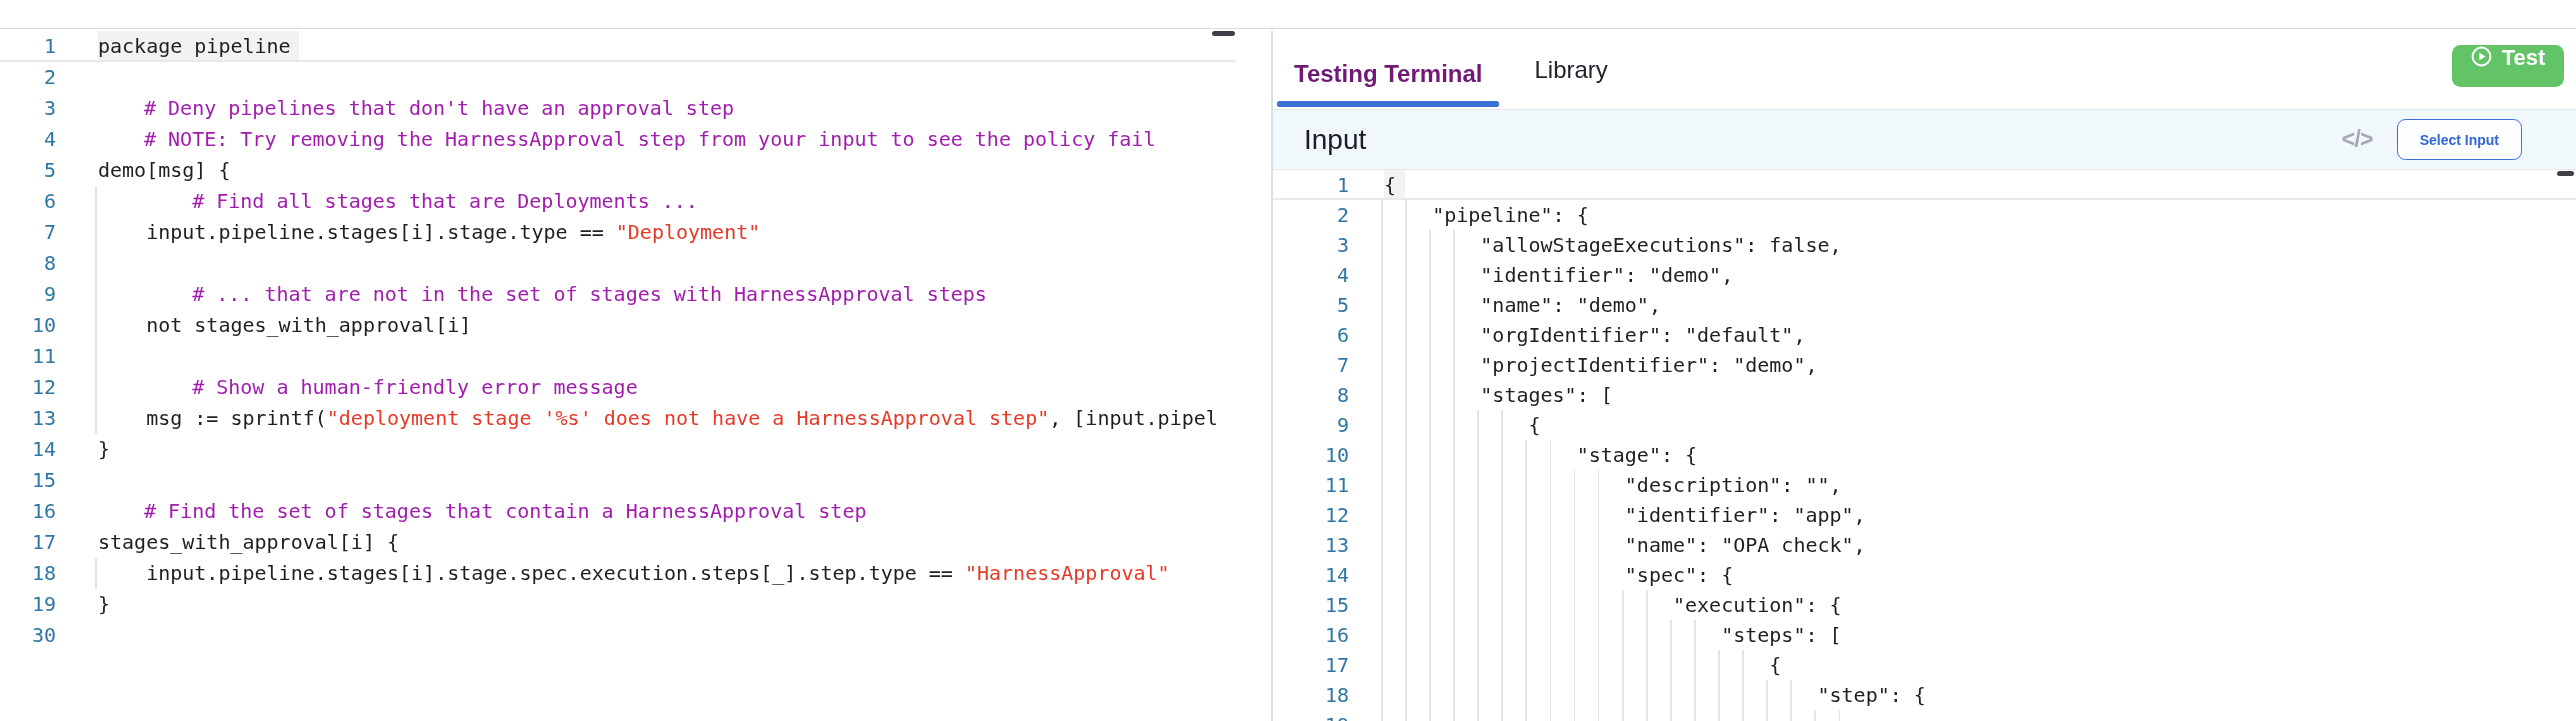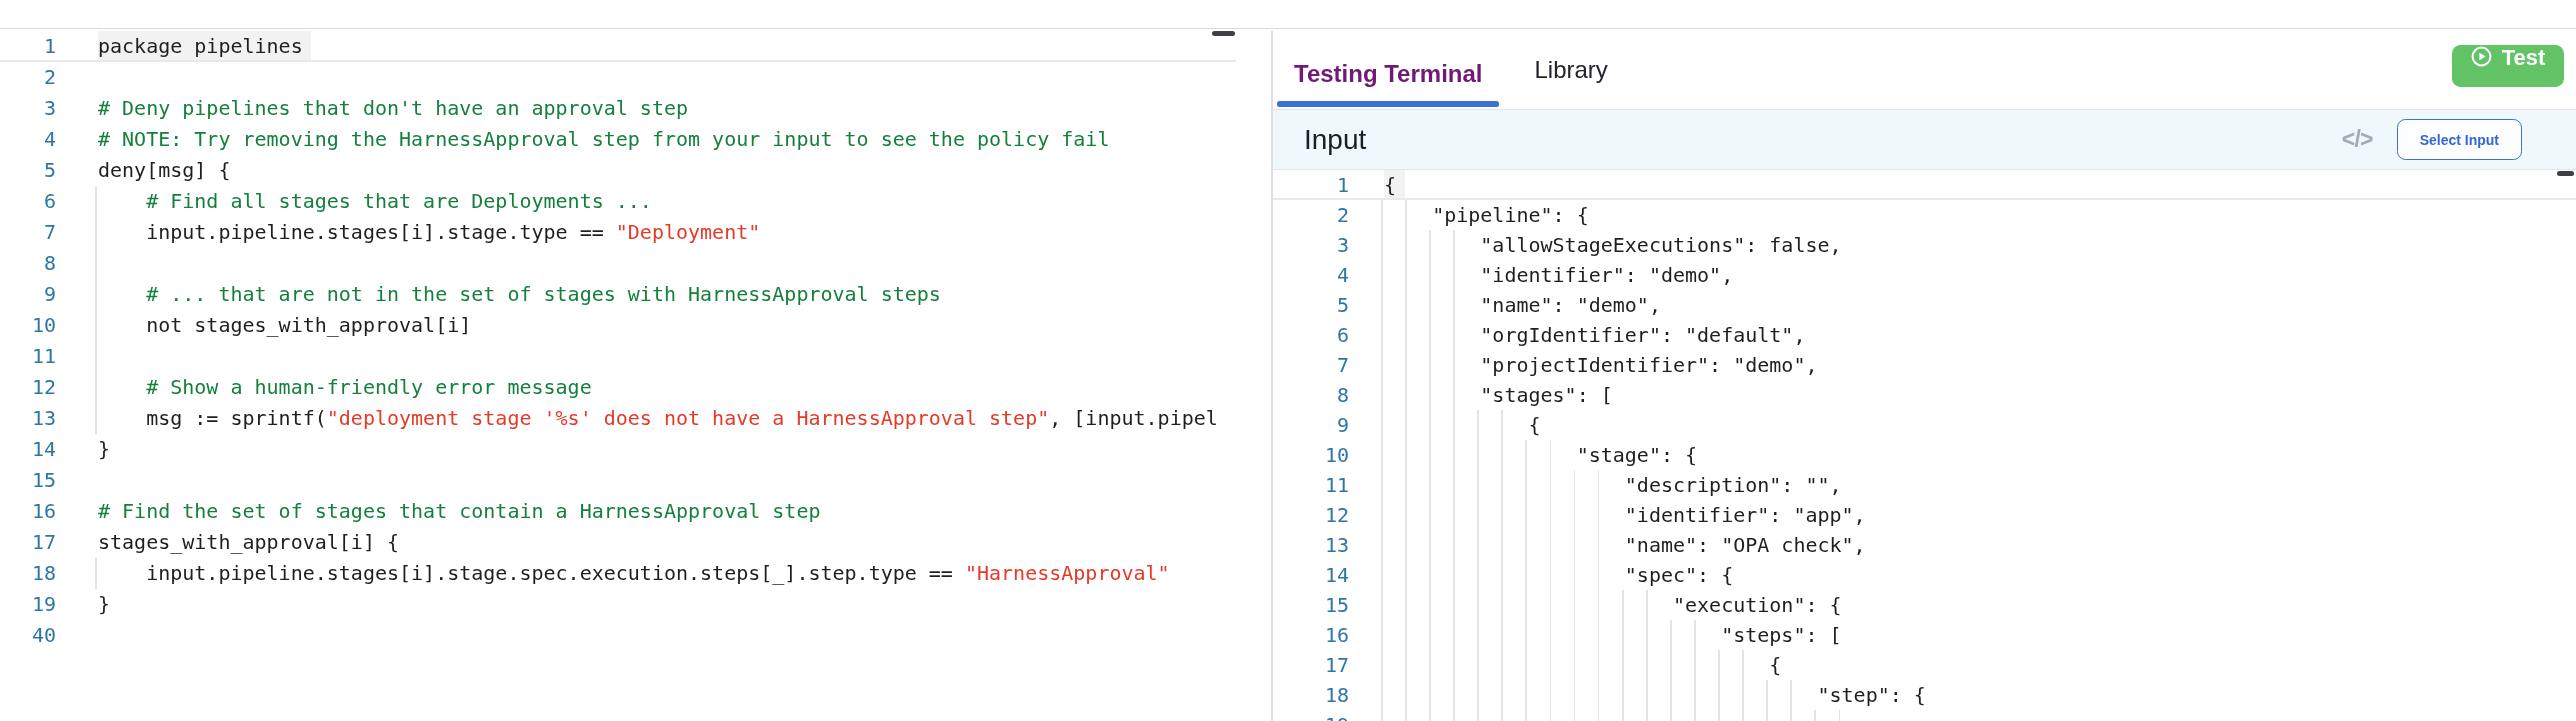--- a/index.html
+++ b/index.html
@@ -18,21 +18,21 @@
             font-family:"DejaVu Sans Mono", monospace; font-size:20px; }
   .cl { position:relative; display:flex; white-space:pre; }
   .editor.rego .cl { height:31px; line-height:31px; }
   .editor.json .cl { height:30px; line-height:30px; }
   .num { flex:0 0 auto; text-align:right; color:#2E76A3; }
   .editor.rego .num { width:56px; }
   .editor.json .num { width:76px; }
   .code { position:relative; flex:1 1 auto; overflow:hidden; }
   .editor.rego .code { padding-left:42px; }
   .editor.json .code { padding-left:35px; }
-  .cm { color:#15803d; }
+  .cm { color:#a21caf;margin-left:46px; }
   .st { color:#E53A28; }
   .tw { display:inline-block; }
   .cl.active .tw { background:#F2F2F2; padding-right:8.5px; }
   .cl.active::after { content:""; position:absolute; left:0; right:0; bottom:0; height:1.7px; background:#E9E9EC; }
   
   .cl.gline .code::before { content:""; position:absolute; left:39px; top:0; bottom:0; width:1.7px; background:#E4E4E6; }
   
   .ig { position:absolute; left:32px; top:0; bottom:0;
         background:repeating-linear-gradient(90deg,#E4E4E6 0 1.7px, transparent 1.7px 2ch); }
 
@@ -64,40 +64,40 @@
 </style>
 </head>
 <body>
 
 <div class="screen">
 
   <div class="topbar"></div>
 
   <div class="editor rego rego-editor" id="rego-editor">
     <div id="rego-lines">
-        <div class="cl active"><span class="num">1</span><span class="code"><span class="tw"><span>package pipelines</span></span></span></div>
+        <div class="cl active"><span class="num">1</span><span class="code"><span class="tw"><span>package pipeline</span></span></span></div>
         <div class="cl"><span class="num">2</span><span class="code"><span class="tw"></span></span></div>
         <div class="cl"><span class="num">3</span><span class="code"><span class="tw"><span class="cm"># Deny pipelines that don't have an approval step</span></span></span></div>
         <div class="cl"><span class="num">4</span><span class="code"><span class="tw"><span class="cm"># NOTE: Try removing the HarnessApproval step from your input to see the policy fail</span></span></span></div>
-        <div class="cl"><span class="num">5</span><span class="code"><span class="tw"><span>deny[msg] {</span></span></span></div>
+        <div class="cl"><span class="num">5</span><span class="code"><span class="tw"><span>demo[msg] {</span></span></span></div>
         <div class="cl gline"><span class="num">6</span><span class="code"><span class="tw"><span class="cm">    # Find all stages that are Deployments ...</span></span></span></div>
         <div class="cl gline"><span class="num">7</span><span class="code"><span class="tw"><span>    input.pipeline.stages[i].stage.type == </span><span class="st">"Deployment"</span></span></span></div>
         <div class="cl gline"><span class="num">8</span><span class="code"><span class="tw"></span></span></div>
         <div class="cl gline"><span class="num">9</span><span class="code"><span class="tw"><span class="cm">    # ... that are not in the set of stages with HarnessApproval steps</span></span></span></div>
         <div class="cl gline"><span class="num">10</span><span class="code"><span class="tw"><span>    not stages_with_approval[i]</span></span></span></div>
         <div class="cl gline"><span class="num">11</span><span class="code"><span class="tw"></span></span></div>
         <div class="cl gline"><span class="num">12</span><span class="code"><span class="tw"><span class="cm">    # Show a human-friendly error message</span></span></span></div>
         <div class="cl gline"><span class="num">13</span><span class="code"><span class="tw"><span>    msg := sprintf(</span><span class="st">"deployment stage '%s' does not have a HarnessApproval step"</span><span>, [input.pipel</span></span></span></div>
         <div class="cl"><span class="num">14</span><span class="code"><span class="tw"><span>}</span></span></span></div>
         <div class="cl"><span class="num">15</span><span class="code"><span class="tw"></span></span></div>
         <div class="cl"><span class="num">16</span><span class="code"><span class="tw"><span class="cm"># Find the set of stages that contain a HarnessApproval step</span></span></span></div>
         <div class="cl"><span class="num">17</span><span class="code"><span class="tw"><span>stages_with_approval[i] {</span></span></span></div>
         <div class="cl gline"><span class="num">18</span><span class="code"><span class="tw"><span>    input.pipeline.stages[i].stage.spec.execution.steps[_].step.type == </span><span class="st">"HarnessApproval"</span></span></span></div>
         <div class="cl"><span class="num">19</span><span class="code"><span class="tw"><span>}</span></span></span></div>
-        <div class="cl"><span class="num">40</span><span class="code"><span class="tw"></span></span></div>
+        <div class="cl"><span class="num">30</span><span class="code"><span class="tw"></span></span></div>
       </div>
     <div class="scroll-dash dash-left"></div>
   </div>
 
   <div class="vdivider"></div>
 
   <div class="right-panel">
 
     <div class="tabs-row">
       <div class="tab active">Testing Terminal</div>

